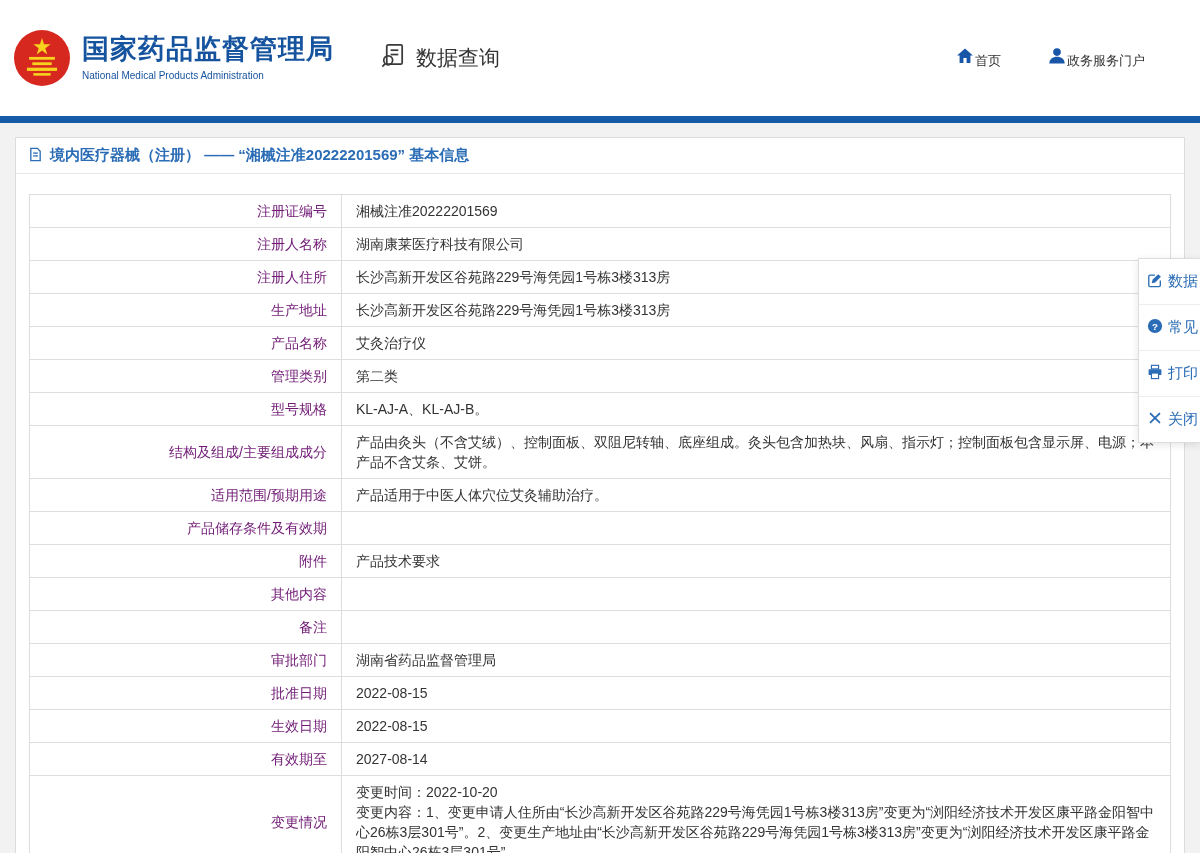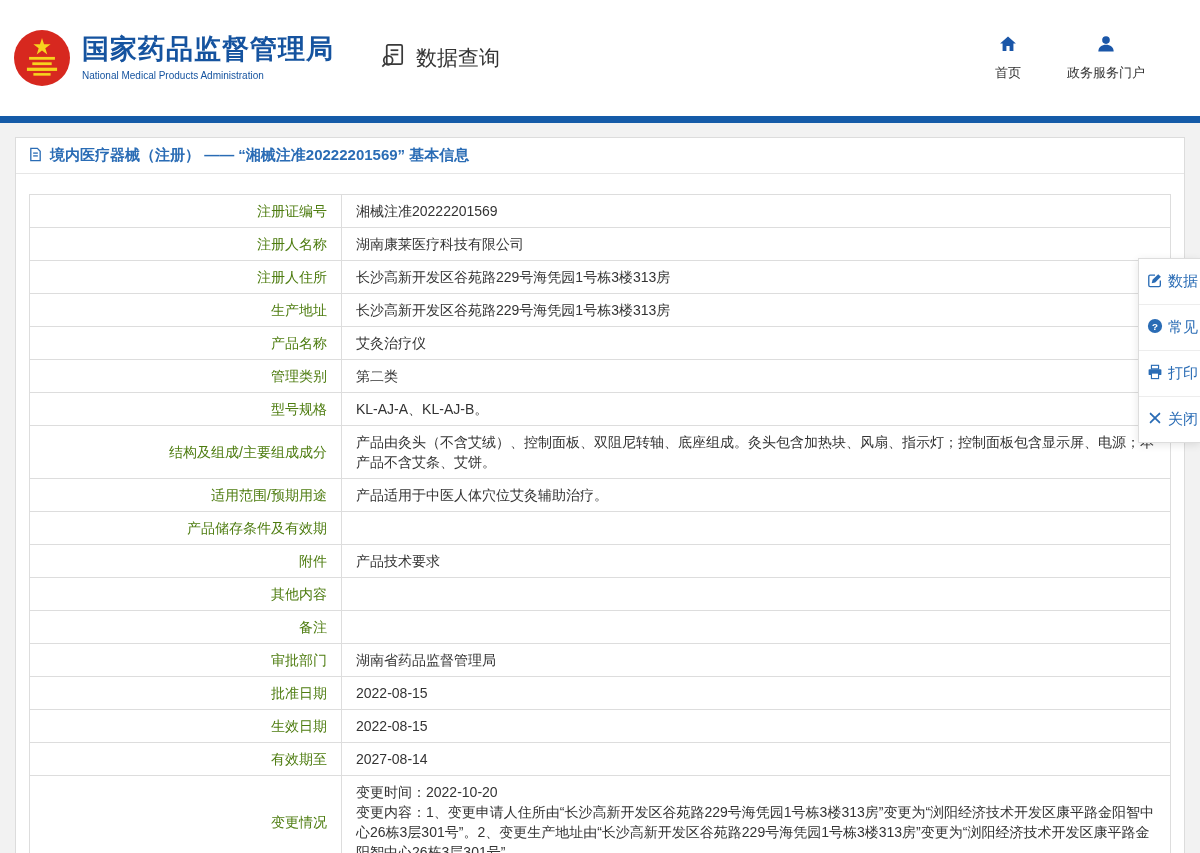--- a/index.html
+++ b/index.html
@@ -15,38 +15,38 @@
     height: 116px; background: #fff;
     display: flex; align-items: center;
     padding: 0 55px 0 14px;
   }
   .logo-wrap { width: 56px; height: 56px; flex: 0 0 auto; cursor: pointer; }
   .brand { margin-left: 12px; color: #15539f; cursor: pointer; }
   .brand-cn { font-size: 27px; font-weight: bold; letter-spacing: 1px; line-height: 1.1; }
   .brand-en { font-size: 10px; margin-top: 5px; }
   .section-label { display: flex; align-items: center; gap: 9px; margin-left: 46px; font-size: 21px; color: #333; }
   .header-nav { margin-left: auto; display: flex; gap: 46px; }
-  .nav-item { display: flex; flex-direction: column; align-items: center; cursor: pointer; justify-content: flex-end; }
+  .nav-item { display: flex; align-items: center; cursor: pointer; justify-content: flex-end; }
   .nav-label { font-size: 13px; color: #333; margin-top: 6px; }
 
   .blue-bar { height: 7px; background: #155ba8; }
 
   
   .content { padding: 14px 15px; }
   .panel { background: #fff; border: 1px solid #dcdcdc; min-height: 723px; }
   .panel-title {
     display: flex; align-items: center; gap: 7px;
     padding: 8px 12px; font-size: 15px; font-weight: bold;
     color: #2a6cb5; border-bottom: 1px solid #e6e6e6;
   }
   .table-wrap { padding: 20px 13px; }
   table { width: 100%; border-collapse: collapse; font-size: 14px; color: #333; table-layout: fixed; }
   td { border: 1px solid #ddd; padding: 6px 14px; line-height: 20px; vertical-align: middle; word-break: break-all; }
   tr { height: 33px; }
-  .cell-label { width: 312px; text-align: right; color: #4d7c0f; }
+  .cell-label { width: 312px; text-align: right; color: #701a75; }
   .cell-value { text-align: left; white-space: pre-line; }
 
   
   .side-panel {
     position: absolute; top: 258px; right: 0; width: 62px;
     background: #fff; border: 1px solid #ddd; border-right: none;
     box-shadow: 0 2px 8px rgba(0,0,0,0.10); z-index: 10;
   }
   .side-item {
     display: flex; align-items: flex-start; gap: 5px;

